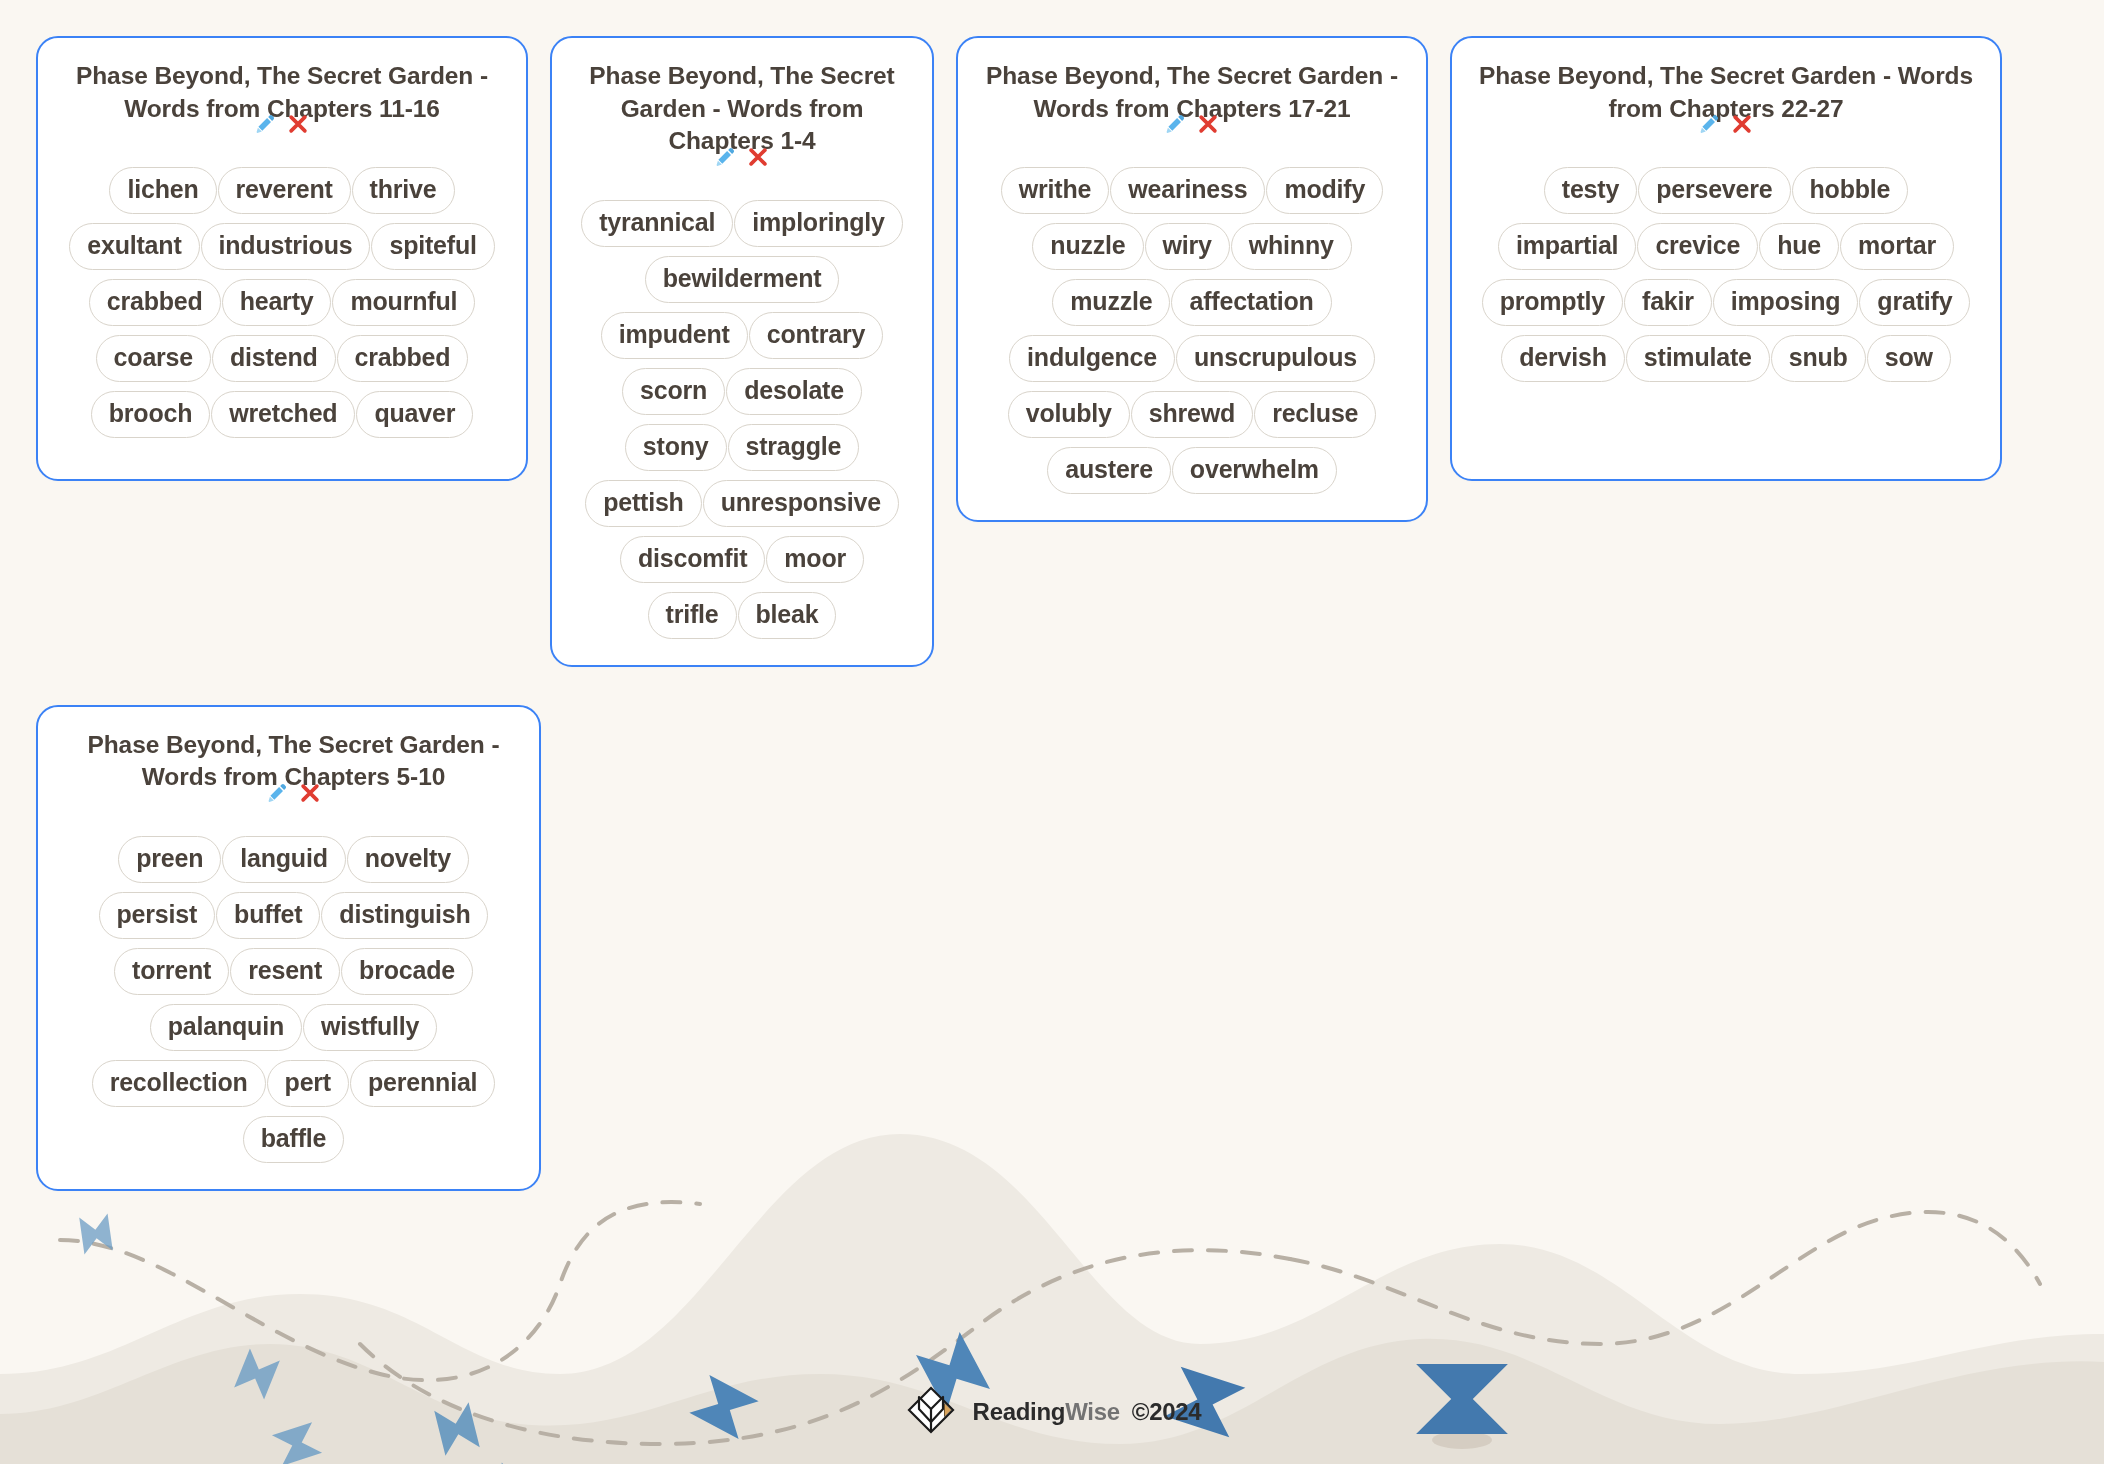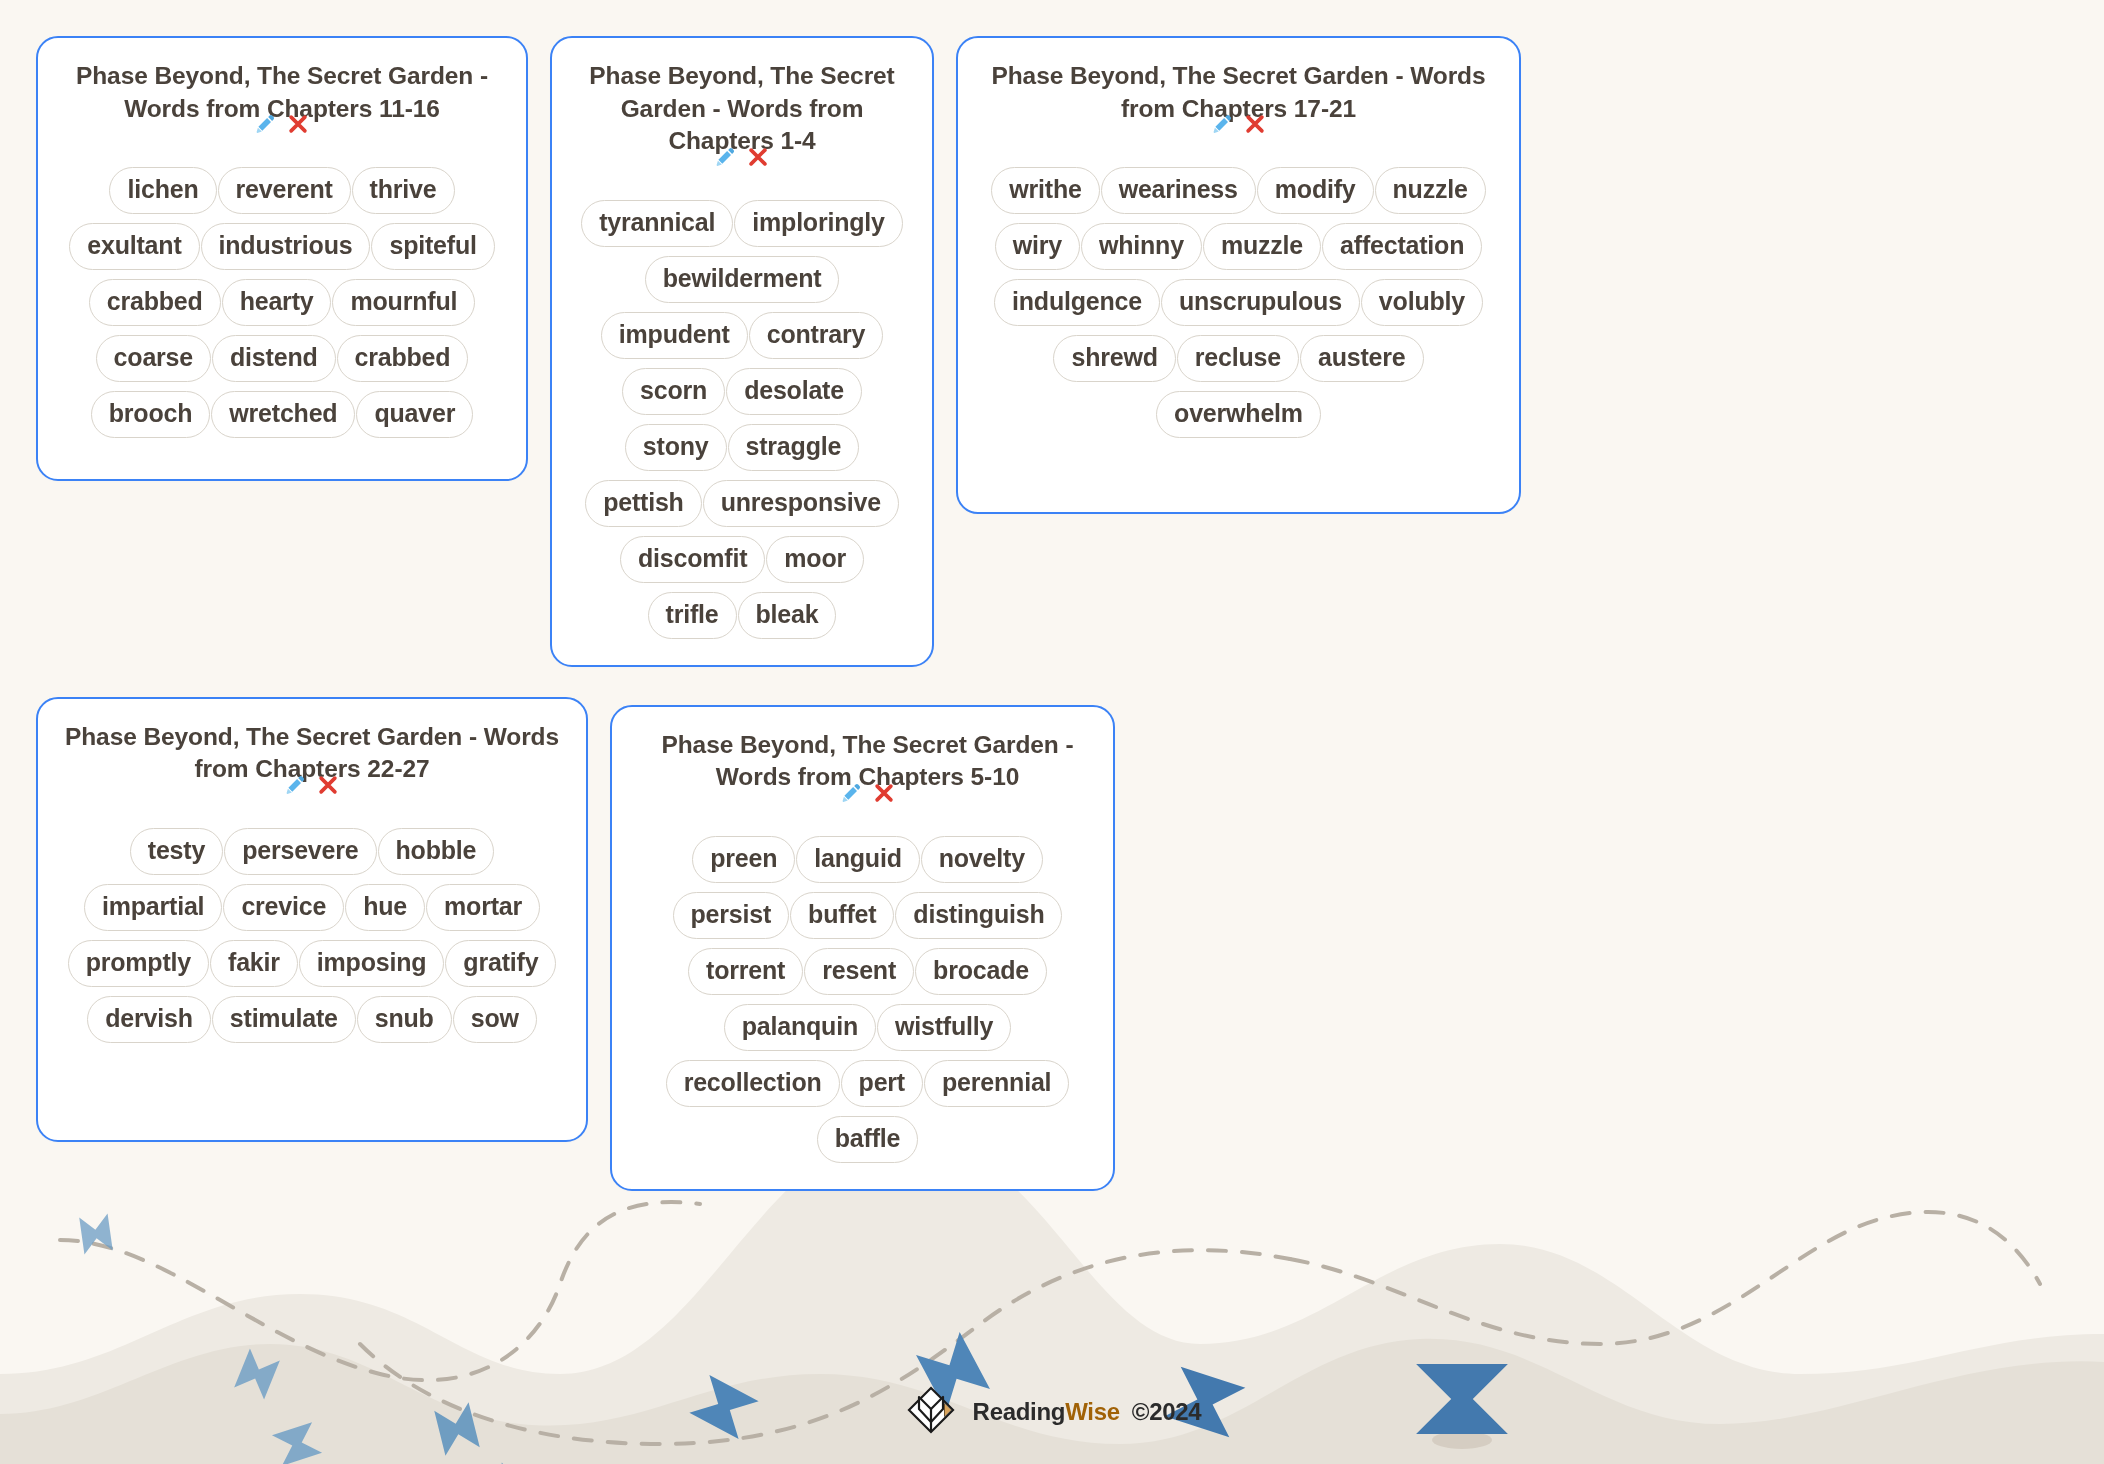--- a/index.html
+++ b/index.html
@@ -39,21 +39,21 @@
     padding: 22px 26px 26px 26px;
     display: flex;
     flex-direction: column;
     align-items: center;
     box-shadow: 0 1px 2px rgba(0,0,0,0.015);
   }
 
   
   .card-w1 { width: 492px; min-height: 445px; }
   .card-w2 { width: 384px; min-height: 478px; }
-  .card-w3 { width: 565px; min-height: 478px; }
+  .card-w3 { width: 472px; min-height: 478px; }
   .card-w4 { width: 552px; min-height: 445px; }
   .card-w5 { width: 505px; min-height: 440px; margin-top: 8px; padding-left: 36px; }
 
   .card-title {
     font-size: 24.5px;
     font-weight: bold;
     color: #4a423b;
     text-align: center;
     line-height: 1.33;
     letter-spacing: -0.1px;
@@ -128,21 +128,21 @@
   }
   #brand-logo { display: block; }
   .brand-text {
     font-size: 24px;
     font-weight: bold;
     letter-spacing: -0.3px;
     display: flex;
     align-items: baseline;
   }
   .brand-reading { color: #2b2b2b; }
-  .brand-wise    { color: #a16207; }
+  .brand-wise    { color: #737373; }
   .brand-copy    { color: #2b2b2b; margin-left: 12px; text-align: right; }
 </style>
 </head>
 <body>
 
 <div id="app">
 
   <svg id="footer-illustration" viewBox="0 0 2104 420" preserveAspectRatio="none" xmlns="http://www.w3.org/2000/svg">
 
     <path d="M0,420 L0,330 C120,330 180,250 300,250 C420,250 460,330 560,330

